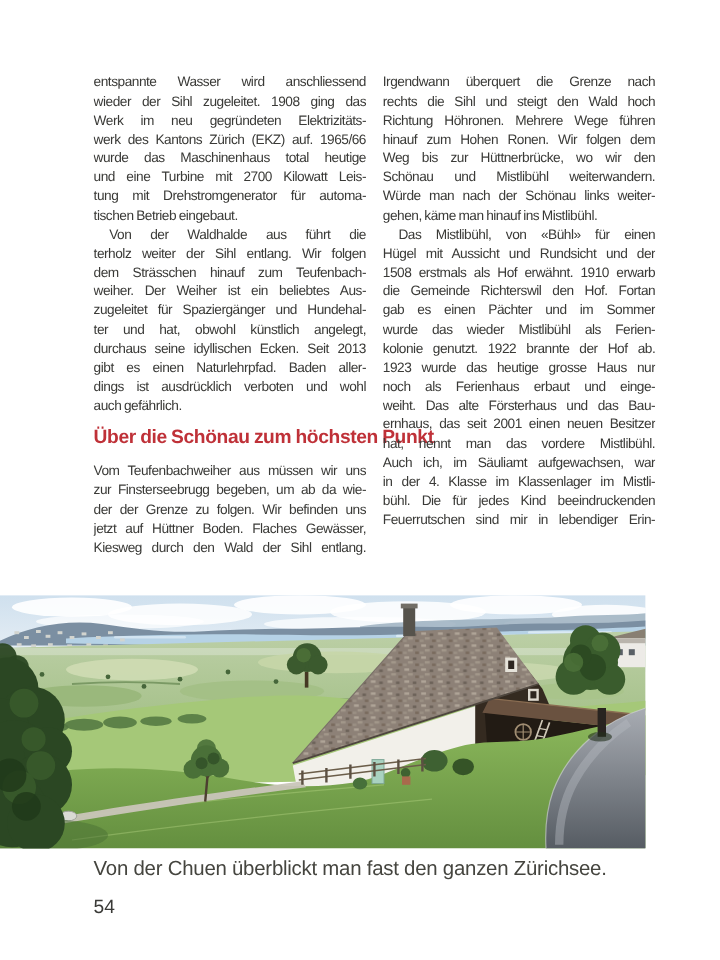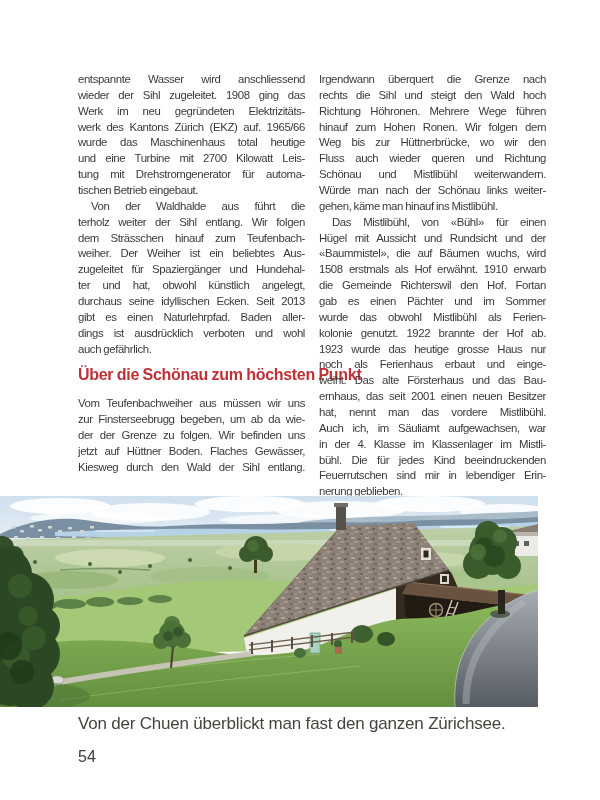--- a/index.html
+++ b/index.html
@@ -7,21 +7,21 @@
     width:600px;height:800px;background:#ffffff;
     font-family:"Liberation Sans",sans-serif;
     position:relative;overflow:hidden;
     -webkit-font-smoothing:antialiased;
   }
   .page{position:absolute;inset:0;}
   .col{
     position:absolute;top:62px;width:227px;
     font-size:11.4px;line-height:15.86px;
     color:var(--body,#3a3a37);
-    letter-spacing:-0.4px;word-spacing:-0.6px;margin-top:10px;
+    letter-spacing:-0.4px;word-spacing:-0.6px;
   }
   .col.left{left:78px;}
   .col.right{left:319px;}
   .ln{
     height:15.86px;overflow:hidden;
     text-align:justify;text-align-last:justify;
   }
   .ln.end{text-align:left;text-align-last:left;}
   .ln.ind{text-indent:13px;}
   .heading{
@@ -80,42 +80,39 @@
       </div>
   </div>
 
   <div class="col right">
     <div>
         <div class="ln">Irgendwann überquert die Grenze nach</div>
         <div class="ln">rechts die Sihl und steigt den Wald hoch</div>
         <div class="ln">Richtung Höhronen. Mehrere Wege führen</div>
         <div class="ln">hinauf zum Hohen Ronen. Wir folgen dem</div>
         <div class="ln">Weg bis zur Hüttnerbrücke, wo wir den</div>
-        <div class="ln">Fluss auch wieder queren und Richtung</div>
         <div class="ln">Schönau und Mistlibühl weiterwandern.</div>
         <div class="ln">Würde man nach der Schönau links weiter-</div>
         <div class="ln end">gehen, käme man hinauf ins Mistlibühl.</div>
         <div class="ln ind">Das Mistlibühl, von «Bühl» für einen</div>
         <div class="ln">Hügel mit Aussicht und Rundsicht und der</div>
-        <div class="ln">«Baummistel», die auf Bäumen wuchs, wird</div>
         <div class="ln">1508 erstmals als Hof erwähnt. 1910 erwarb</div>
         <div class="ln">die Gemeinde Richterswil den Hof. Fortan</div>
         <div class="ln">gab es einen Pächter und im Sommer</div>
-        <div class="ln">wurde das obwohl Mistlibühl als Ferien-</div>
+        <div class="ln">wurde das wieder Mistlibühl als Ferien-</div>
         <div class="ln">kolonie genutzt. 1922 brannte der Hof ab.</div>
         <div class="ln">1923 wurde das heutige grosse Haus nur</div>
         <div class="ln">noch als Ferienhaus erbaut und einge-</div>
         <div class="ln">weiht. Das alte Försterhaus und das Bau-</div>
         <div class="ln">ernhaus, das seit 2001 einen neuen Besitzer</div>
         <div class="ln">hat, nennt man das vordere Mistlibühl.</div>
         <div class="ln">Auch ich, im Säuliamt aufgewachsen, war</div>
         <div class="ln">in der 4. Klasse im Klassenlager im Mistli-</div>
         <div class="ln">bühl. Die für jedes Kind beeindruckenden</div>
         <div class="ln">Feuerrutschen sind mir in lebendiger Erin-</div>
-        <div class="ln end">nerung geblieben.</div>
       </div>
   </div>
 
   <figure class="photo">
     <svg viewBox="0 0 538 211" width="538" height="211" xmlns="http://www.w3.org/2000/svg">
       <defs>
         <linearGradient id="sky" x1="0" y1="0" x2="0" y2="1">
           <stop offset="0" stop-color="#cfe0ee"></stop>
             <stop offset="1" stop-color="#eef3f7"></stop>
         </linearGradient>

